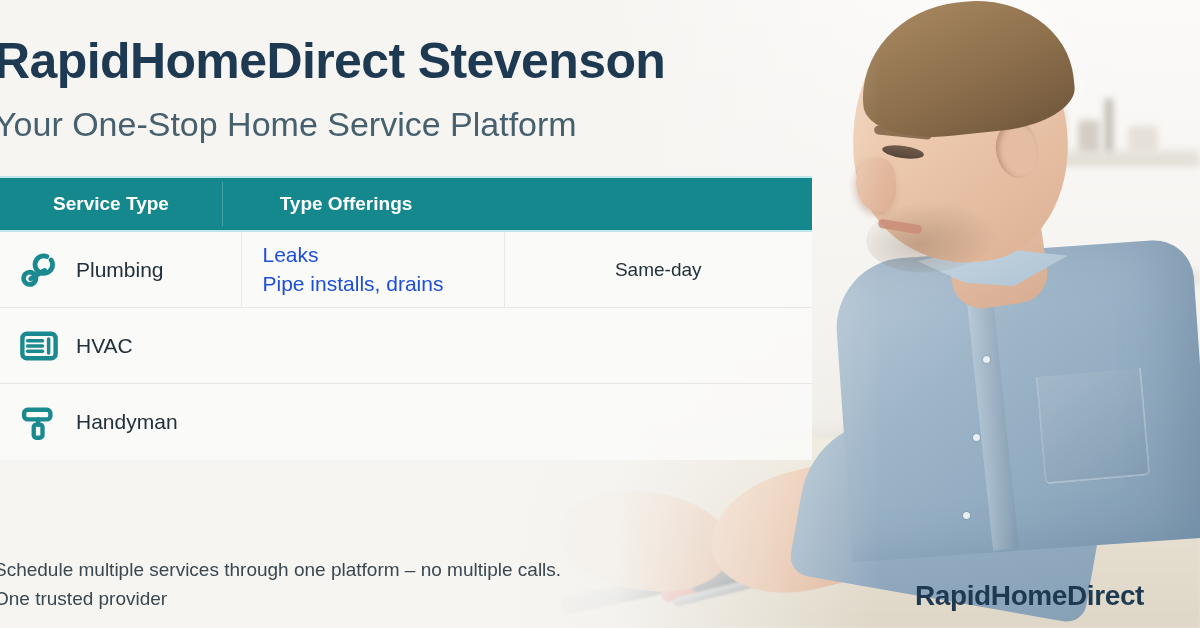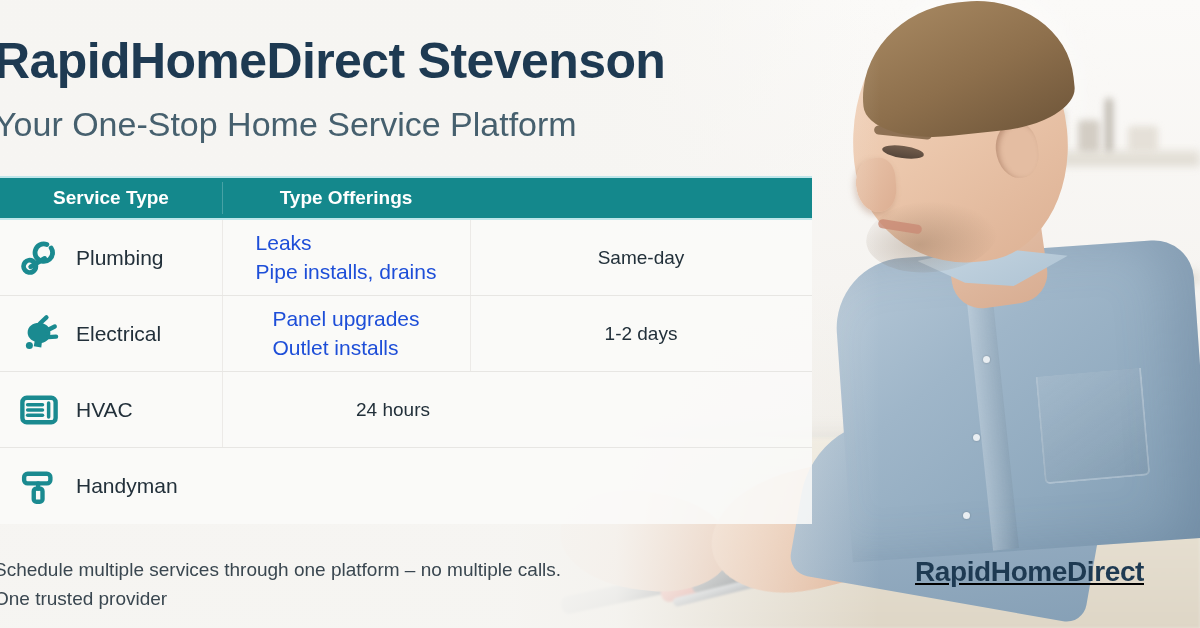--- a/index.html
+++ b/index.html
@@ -182,57 +182,57 @@
   .subhead {
     position:absolute; left:-6px; top:105px; width:880px;
     font-size:34px; color:#46606e; white-space:nowrap;
   }
 
   
   .table-wrap {
     position:absolute; left:0; top:176px; width:812px;
   }
   .thead {
-    display:flex; height:44px; background:#14888c;
+    display:flex; height:56px; background:#14888c;
     border-top:2px solid #bfe6ea;
     border-bottom:2px solid #bfe6ea;
   }
   .th {
     color:#ffffff; font-size:19px; font-weight:bold;
     display:flex; align-items:center; justify-content:center;
     position:relative;
   }
   .th + .th::before {
     content:""; position:absolute; left:0; top:4px; bottom:4px; width:1px;
     background:rgba(255,255,255,.22);
   }
   .c1 { width:222px; }
   .c2 { width:248px; }
   .c3 { width:342px; }
 
   .tbody { background:rgba(250,250,249,.86); }
-  .row { display:flex; height:76px; border-bottom:1px solid #e7e6e3; }
+  .row { display:flex; height:76px; border-bottom:1px solid #e7e6e3;gap:40px; }
   .row:last-child { border-bottom:none; }
   .cell { display:flex; align-items:center; justify-content:center; position:relative; }
   .cell + .cell::before {
     content:""; position:absolute; left:0; top:0; bottom:0; width:1px; background:#eceae7;
   }
   .cell.svc { justify-content:flex-start; padding-left:18px; gap:16px; }
   .svc-name { font-size:21px; color:#22303a; }
   .offer { font-size:21px; color:#1d4ed8; line-height:1.35; white-space:pre-line; }
   .resp { font-size:19px; color:#22303a; }
   .ico { width:42px; height:42px; flex:0 0 42px; display:block; }
 
   
   .footer {
     position:absolute; left:-6px; top:556px; width:760px;
     font-size:19px; color:#3a4750; line-height:1.5;
   }
   .brand {
-    position:absolute; right:56px; top:556px; text-align:right;text-decoration:underline;
+    position:absolute; right:56px; top:580px; text-align:right;
   }
   .brand-main { font-size:28px; font-weight:bold; color:#1e3a52; letter-spacing:-.4px; }
   .brand-sub  { font-size:13px; font-weight:bold; color:#1e3a52; letter-spacing:3.4px; margin-top:1px; }
 </style>
 </head>
 <body>
 
 <div id="stage">
 
   <div class="photo">
@@ -302,60 +302,34 @@
         </div>
         <div class="cell c2">
           <span class="offer">Leaks
 Pipe installs,  drains</span>
         </div>
         <div class="cell c3">
           <span class="resp">Same-day</span>
         </div>
       </div>
 
-      <div class="row">
-        <div class="cell svc c1">
-          <svg class="ico" viewBox="0 0 48 48">
-            <g fill="#1a8a90">
-              <path d="M24 11c7 0 13 4.8 13 11.8 0 6-4.2 10.4-9.8 11.5l-.6 5.2-8.6-1.4 1-5.6C14 30.5 11 26.8 11 22.2 11 15.4 17 11 24 11z"></path>
-            </g>
-            <g stroke="#1a8a90" stroke-width="5" stroke-linecap="round">
-              <path d="M25 12 32.5 5"></path>
-              <path d="M33 20 42 15.5"></path>
-              <path d="M34.5 27.5 43.5 27"></path>
-            </g>
-            <circle cx="13" cy="37" r="4" fill="#1a8a90"></circle>
-          </svg>
-          <span class="svc-name">Electrical</span>
-        </div>
-        <div class="cell c2">
-          <span class="offer">Panel upgrades
-Outlet installs</span>
-        </div>
-        <div class="cell c3">
-          <span class="resp">1-2 days</span>
-        </div>
-      </div>
 
       <div class="row">
         <div class="cell svc c1">
           <svg class="ico" viewBox="0 0 48 48">
             <rect x="5" y="10" width="38" height="28" rx="5" fill="none" stroke="#1a8a90" stroke-width="5"></rect>
             <g stroke="#1a8a90" stroke-width="4" stroke-linecap="round">
               <path d="M11 18h17"></path>
                 <path d="M11 24h17"></path>
                 <path d="M11 30h17"></path>
               <path d="M35 16v16"></path>
             </g>
           </svg>
           <span class="svc-name">HVAC</span>
         </div>
-        <div class="cell c3">
-          <span class="resp">24 hours</span>
-        </div>
       </div>
 
       <div class="row">
         <div class="cell svc c1">
           <svg class="ico" viewBox="0 0 48 48">
             <rect x="7" y="10" width="30" height="11" rx="4" fill="none" stroke="#1a8a90" stroke-width="5"></rect>
             <path d="M23 21v6" stroke="#1a8a90" stroke-width="5" stroke-linecap="round"></path>
             <rect x="18" y="27" width="10" height="15" rx="3" fill="none" stroke="#1a8a90" stroke-width="5"></rect>
           </svg>
           <span class="svc-name">Handyman</span>

